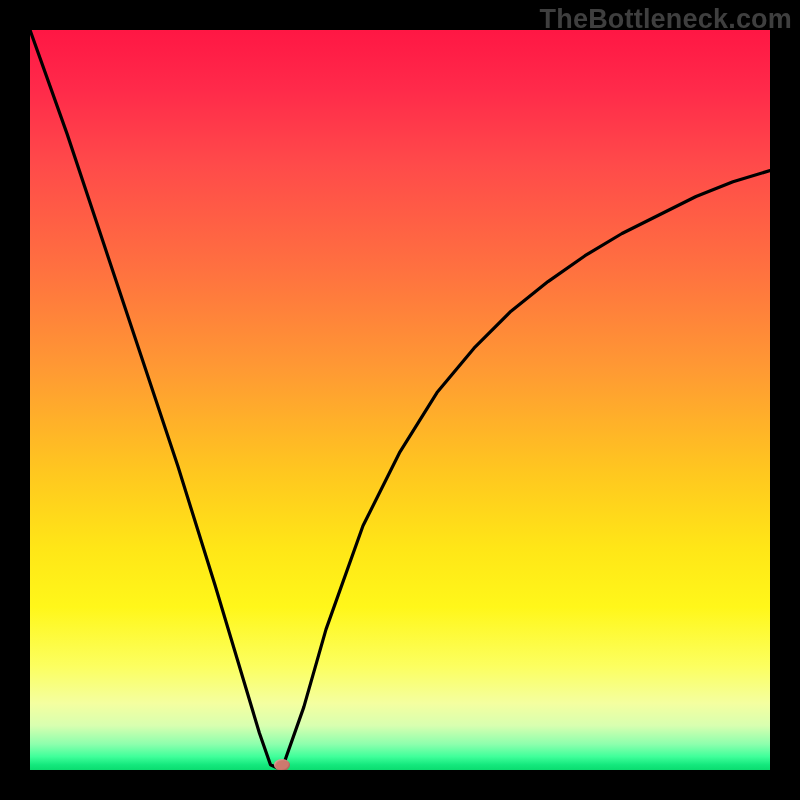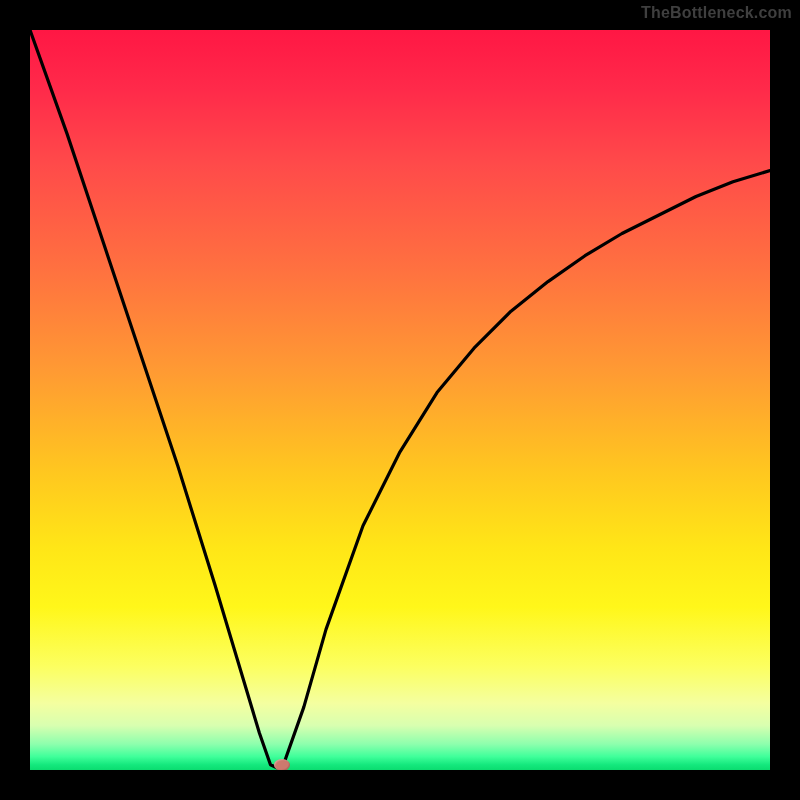--- a/index.html
+++ b/index.html
@@ -15,21 +15,21 @@
     position: relative;
     width: 800px;
     height: 800px;
     background: #000;
   }
   .watermark {
     position: absolute;
     top: 4px;
     right: 8px;
     color: #3f3f3f;
-    font-size: 16px;
+    font-size: 27px;
     font-weight: 600;
     letter-spacing: 0.2px;
     z-index: 5;
   }
   .plot-area {
     position: absolute;
     left: 30px;
     top: 30px;
     width: 740px;
     height: 740px;

